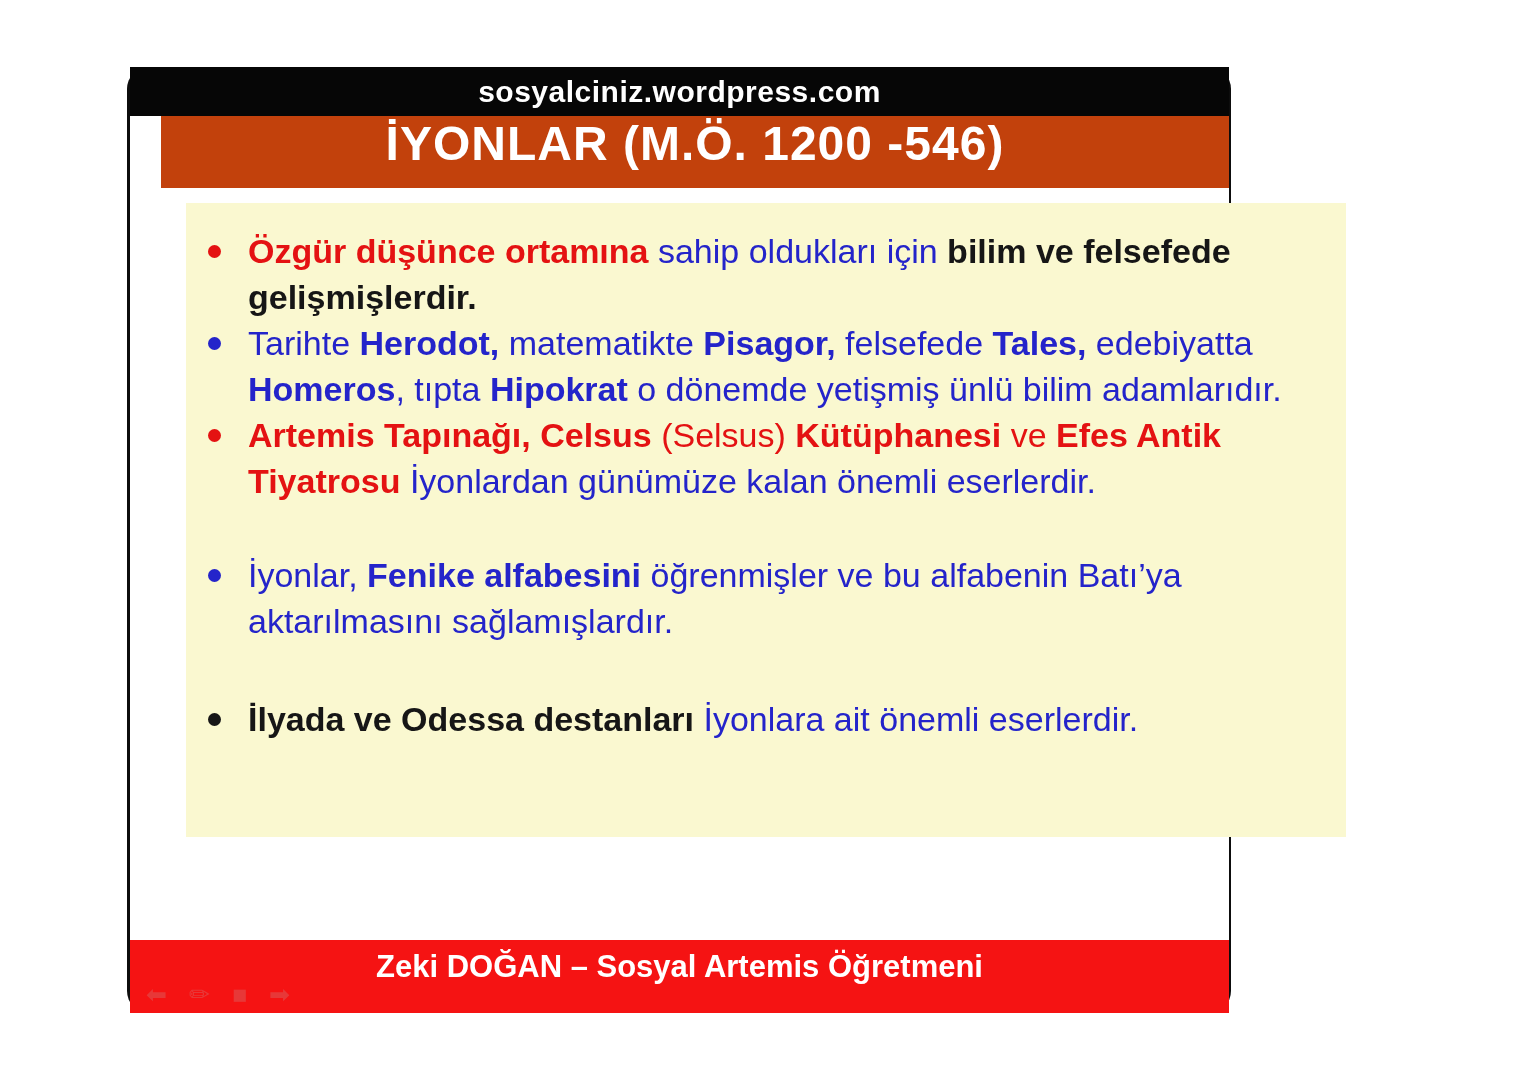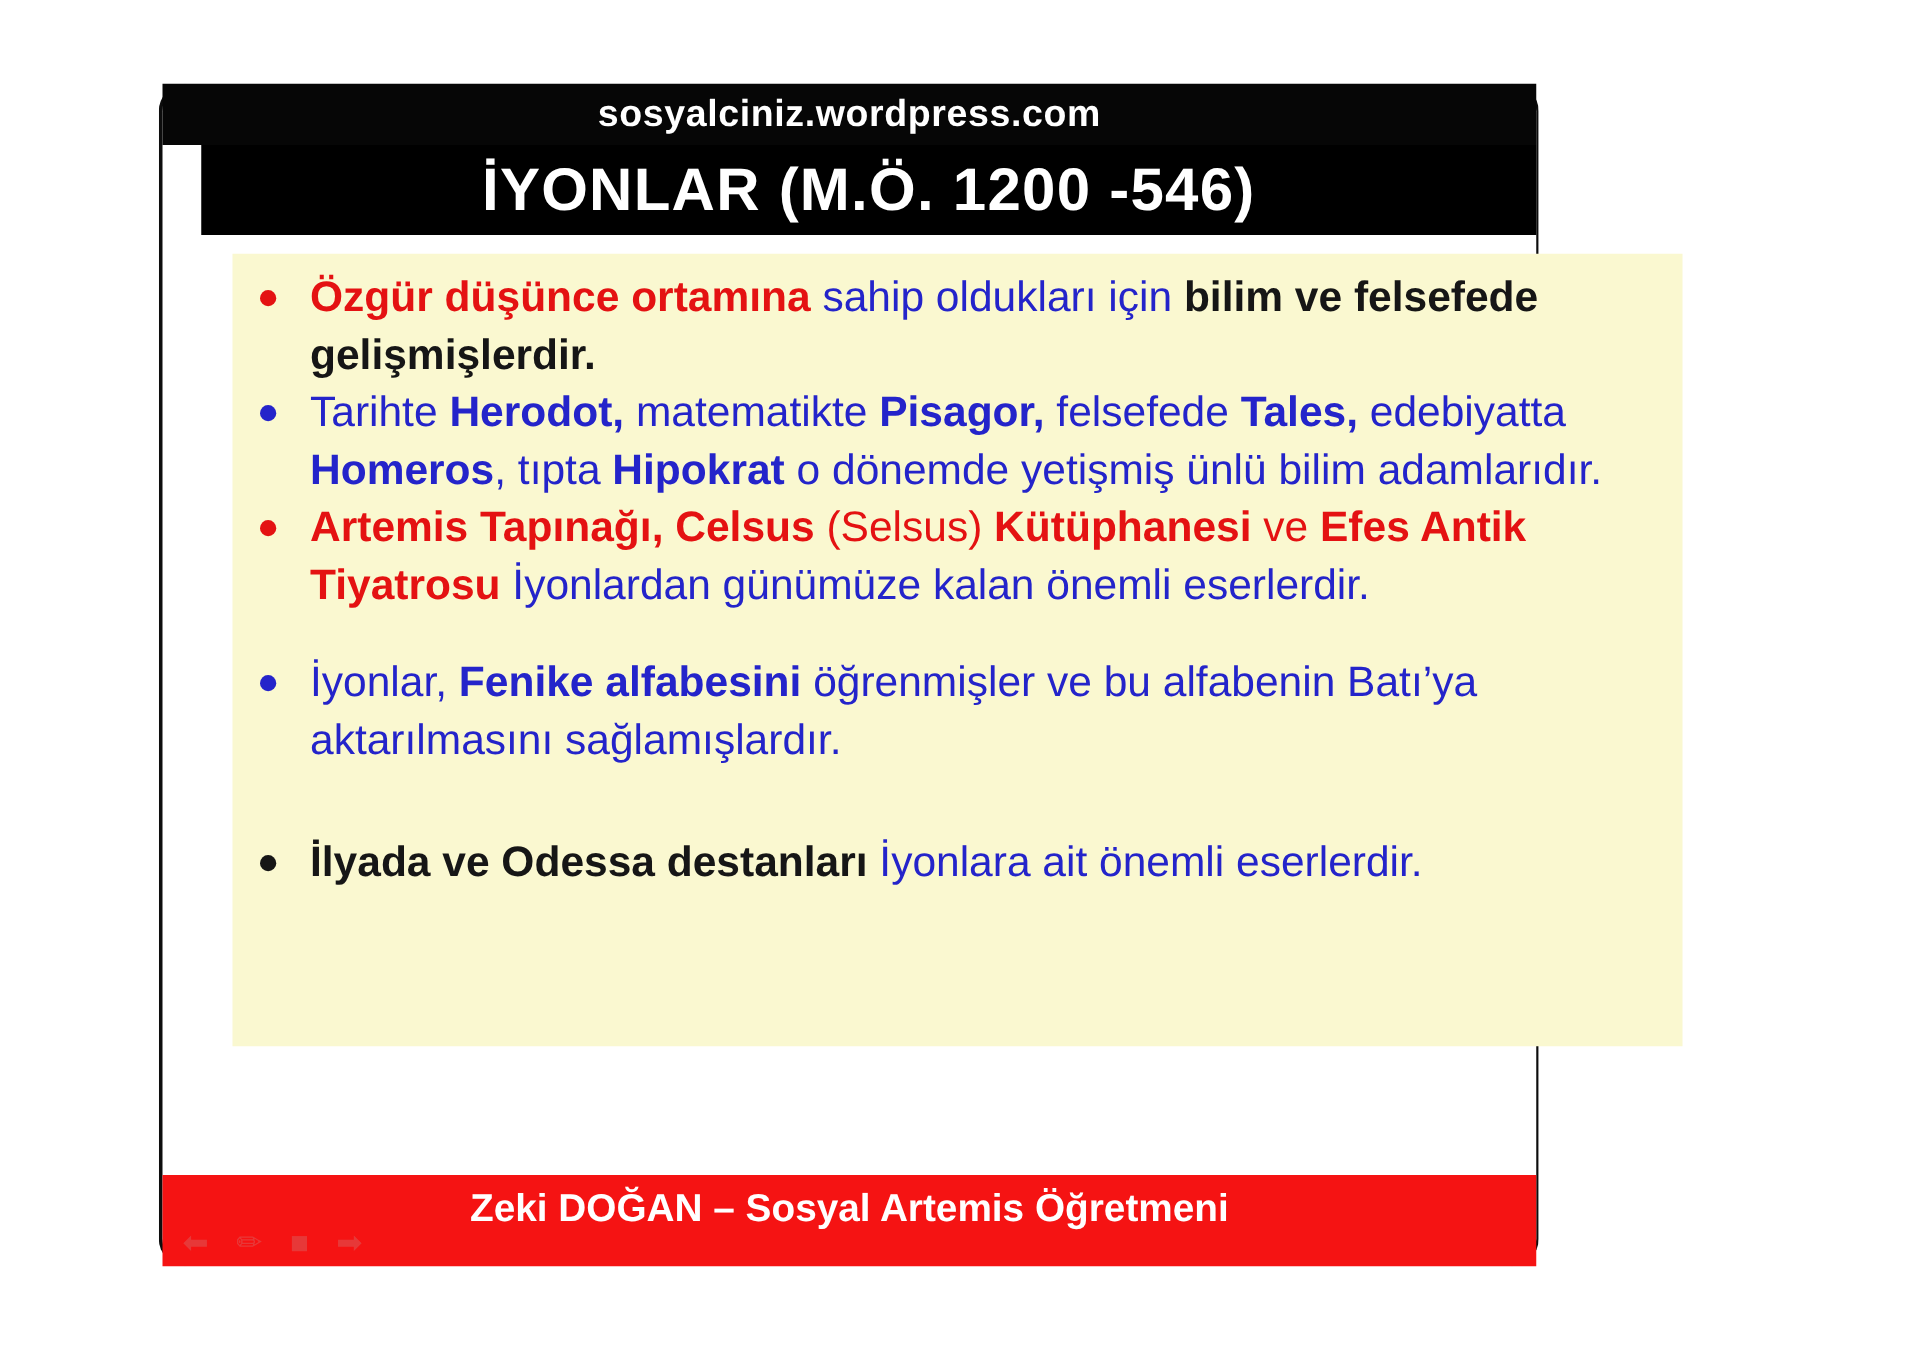--- a/index.html
+++ b/index.html
@@ -22,39 +22,39 @@
   .top-bar {
     position:absolute; left:0; right:0; top:0; height:49px;
     background:#060606;
     display:flex; align-items:center; justify-content:center;
   }
   .top-bar span {
     color:#ffffff; font-size:30px; font-weight:bold; letter-spacing:0.5px;
   }
   .title-bar {
     position:absolute; left:0; right:0; top:49px; height:72px;
-    background:#000000;
-    display:flex; align-items:center; justify-content:center;margin-left:31px;
+    background:#c2410c;
+    display:flex; justify-content:center;margin-left:31px;
   }
   .title-bar span {
     color:#ffffff; font-size:48px; font-weight:bold; letter-spacing:1px;
   }
   .yellow-box {
     position:absolute; left:56px; top:136px;
     width:1160px; height:634px;
     background:#faf8d0;
-    padding:12px 24px 0 20px;
+    padding:25px 24px 0 20px;
   }
   ul.bullets {
     list-style:none; margin:0; padding:0;
     font-size:34px; line-height:46px;
   }
   ul.bullets li { display:flex; margin:0; }
   ul.bullets li:nth-child(2) { }
-  ul.bullets li:nth-child(3) { margin-bottom:32px; }
+  ul.bullets li:nth-child(3) { margin-bottom:48px; }
   ul.bullets li:nth-child(4) { margin-bottom:52px; }
   .dot {
     flex:none; width:13px; height:13px; border-radius:50%;
     margin:17px 27px 0 2px;
   }
   .runs { flex:1; }
   .runs b { font-weight:700; }
   .footer {
     position:absolute; left:0; right:0; bottom:0; height:73px;
     background:#f51313;

